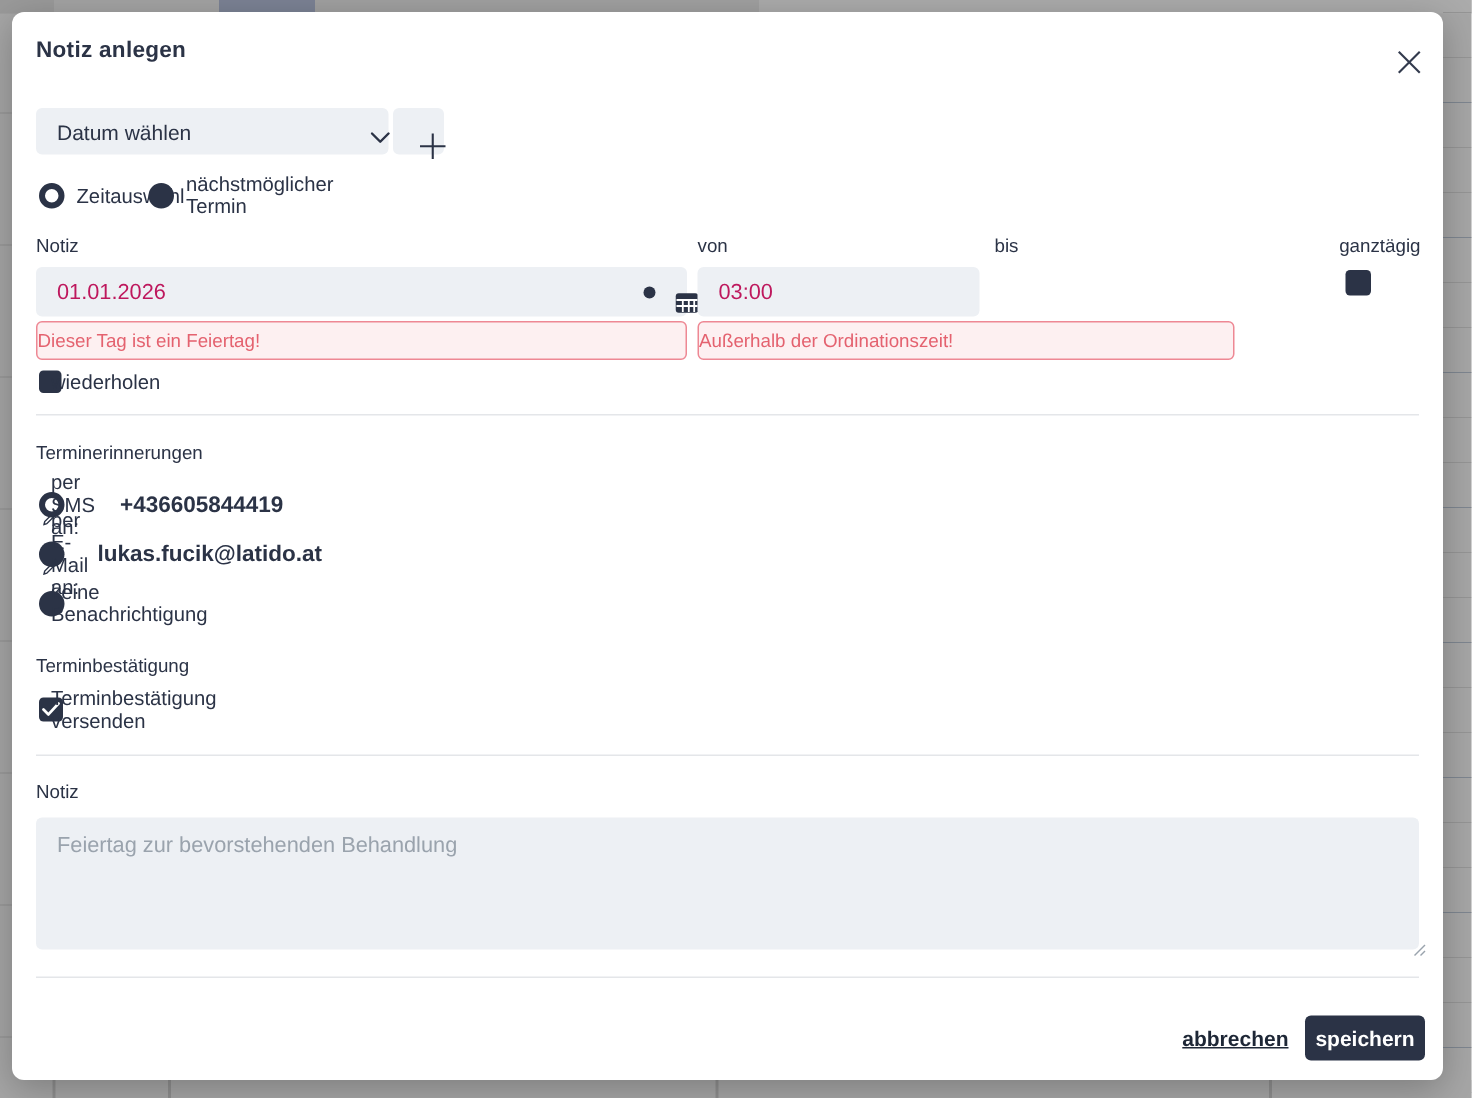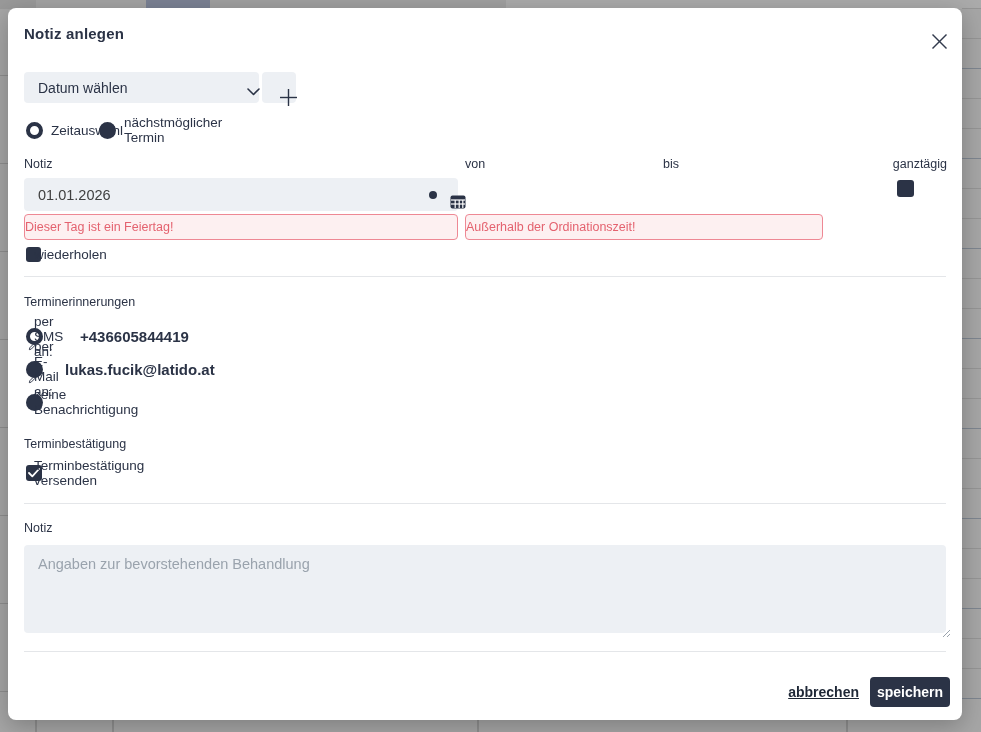--- a/index.html
+++ b/index.html
@@ -48,21 +48,21 @@
   .opt-label { font-size:13.5px; color:#2b3346; margin-left:8px; }
   .mode-row { left:18px; top:113px; height:18px; display:flex; align-items:center; }
   .mode-opt2 { margin-left:73px; }
 
   .small-label { font-size:12.5px; color:#2b3346; }
   .lbl-datum { left:16px; top:149px; }
   .lbl-von   { left:457px; top:149px; }
   .lbl-bis   { left:655px; top:149px; }
   .lbl-ganz  { right:15px; top:149px; }
 
-  .input { height:33px; top:170px; padding:0 8px 0 14px; font-size:14.5px; color:#404040; }
+  .input { height:33px; top:170px; padding:0 8px 0 14px; font-size:14.5px; color:#be185d; }
   .date-input { left:16px; width:434px; }
   .von-input  { left:457px; width:188px; }
   .bis-input  { left:655px; width:185px; }
   .input .val { flex:1 1 auto; }
   .color-dot { width:8px; height:8px; border-radius:50%; background:#2b3346; margin-right:13px; }
 
   .checkbox { background:#2b3346; border-radius:3px; cursor:pointer; display:flex; align-items:center; justify-content:center; }
   .cb-allday { left:889px; top:172px; width:17px; height:17px; }
 
   .error-box { top:206px; height:26px; background:#fdf0f1; border:1px solid #ee8894; border-radius:4px;
@@ -170,20 +170,23 @@
         <rect x="0.5" y="0.5" width="15" height="13" rx="2" fill="#2b3346"></rect>
         <line x1="1" y1="5" x2="15" y2="5" stroke="#fff" stroke-width="1.2"></line>
         <line x1="1" y1="9" x2="15" y2="9" stroke="#fff" stroke-width="1.2"></line>
         <line x1="5.2" y1="5" x2="5.2" y2="13" stroke="#fff" stroke-width="1.2"></line>
         <line x1="9.2" y1="5" x2="9.2" y2="13" stroke="#fff" stroke-width="1.2"></line>
         <line x1="12.8" y1="5" x2="12.8" y2="13" stroke="#fff" stroke-width="1.2"></line>
       </svg>
     </span>
   </div>
 
+  <div class="field-box input von-input">
+    <span class="val">03:00</span>
+  </div>
 
   <div class="checkbox cb-allday"></div>
 
   <div class="error-box err-date">
     <span>Dieser Tag ist ein Feiertag!</span>
   </div>
   <div class="error-box err-time">
     <span>Außerhalb der Ordinationszeit!</span>
   </div>
 
@@ -231,21 +234,21 @@
           <polyline points="1,5 4.3,8.3 11,1" fill="none" stroke="#ffffff" stroke-width="1.8" stroke-linecap="round" stroke-linejoin="round"></polyline>
         </svg>
     </span>
     <span class="opt-label">Terminbestätigung versenden</span>
   </div>
 
   <div class="divider div2"></div>
 
   <div class="small-label lbl-notiz">Notiz</div>
   <div class="note-area">
-    <span class="note-ph">Angaben zur bevorstehenden Behandlung</span>
+    <span class="note-ph">Feiertag zur bevorstehenden Behandlung</span>
     <span class="resize-grip">
       <svg width="9" height="9" viewBox="0 0 9 9">
           <line x1="8" y1="1" x2="1" y2="8" stroke="#9aa3ad" stroke-width="1"></line>
           <line x1="8" y1="5" x2="5" y2="8" stroke="#9aa3ad" stroke-width="1"></line>
         </svg>
     </span>
   </div>
 
   <div class="divider div3"></div>
 

